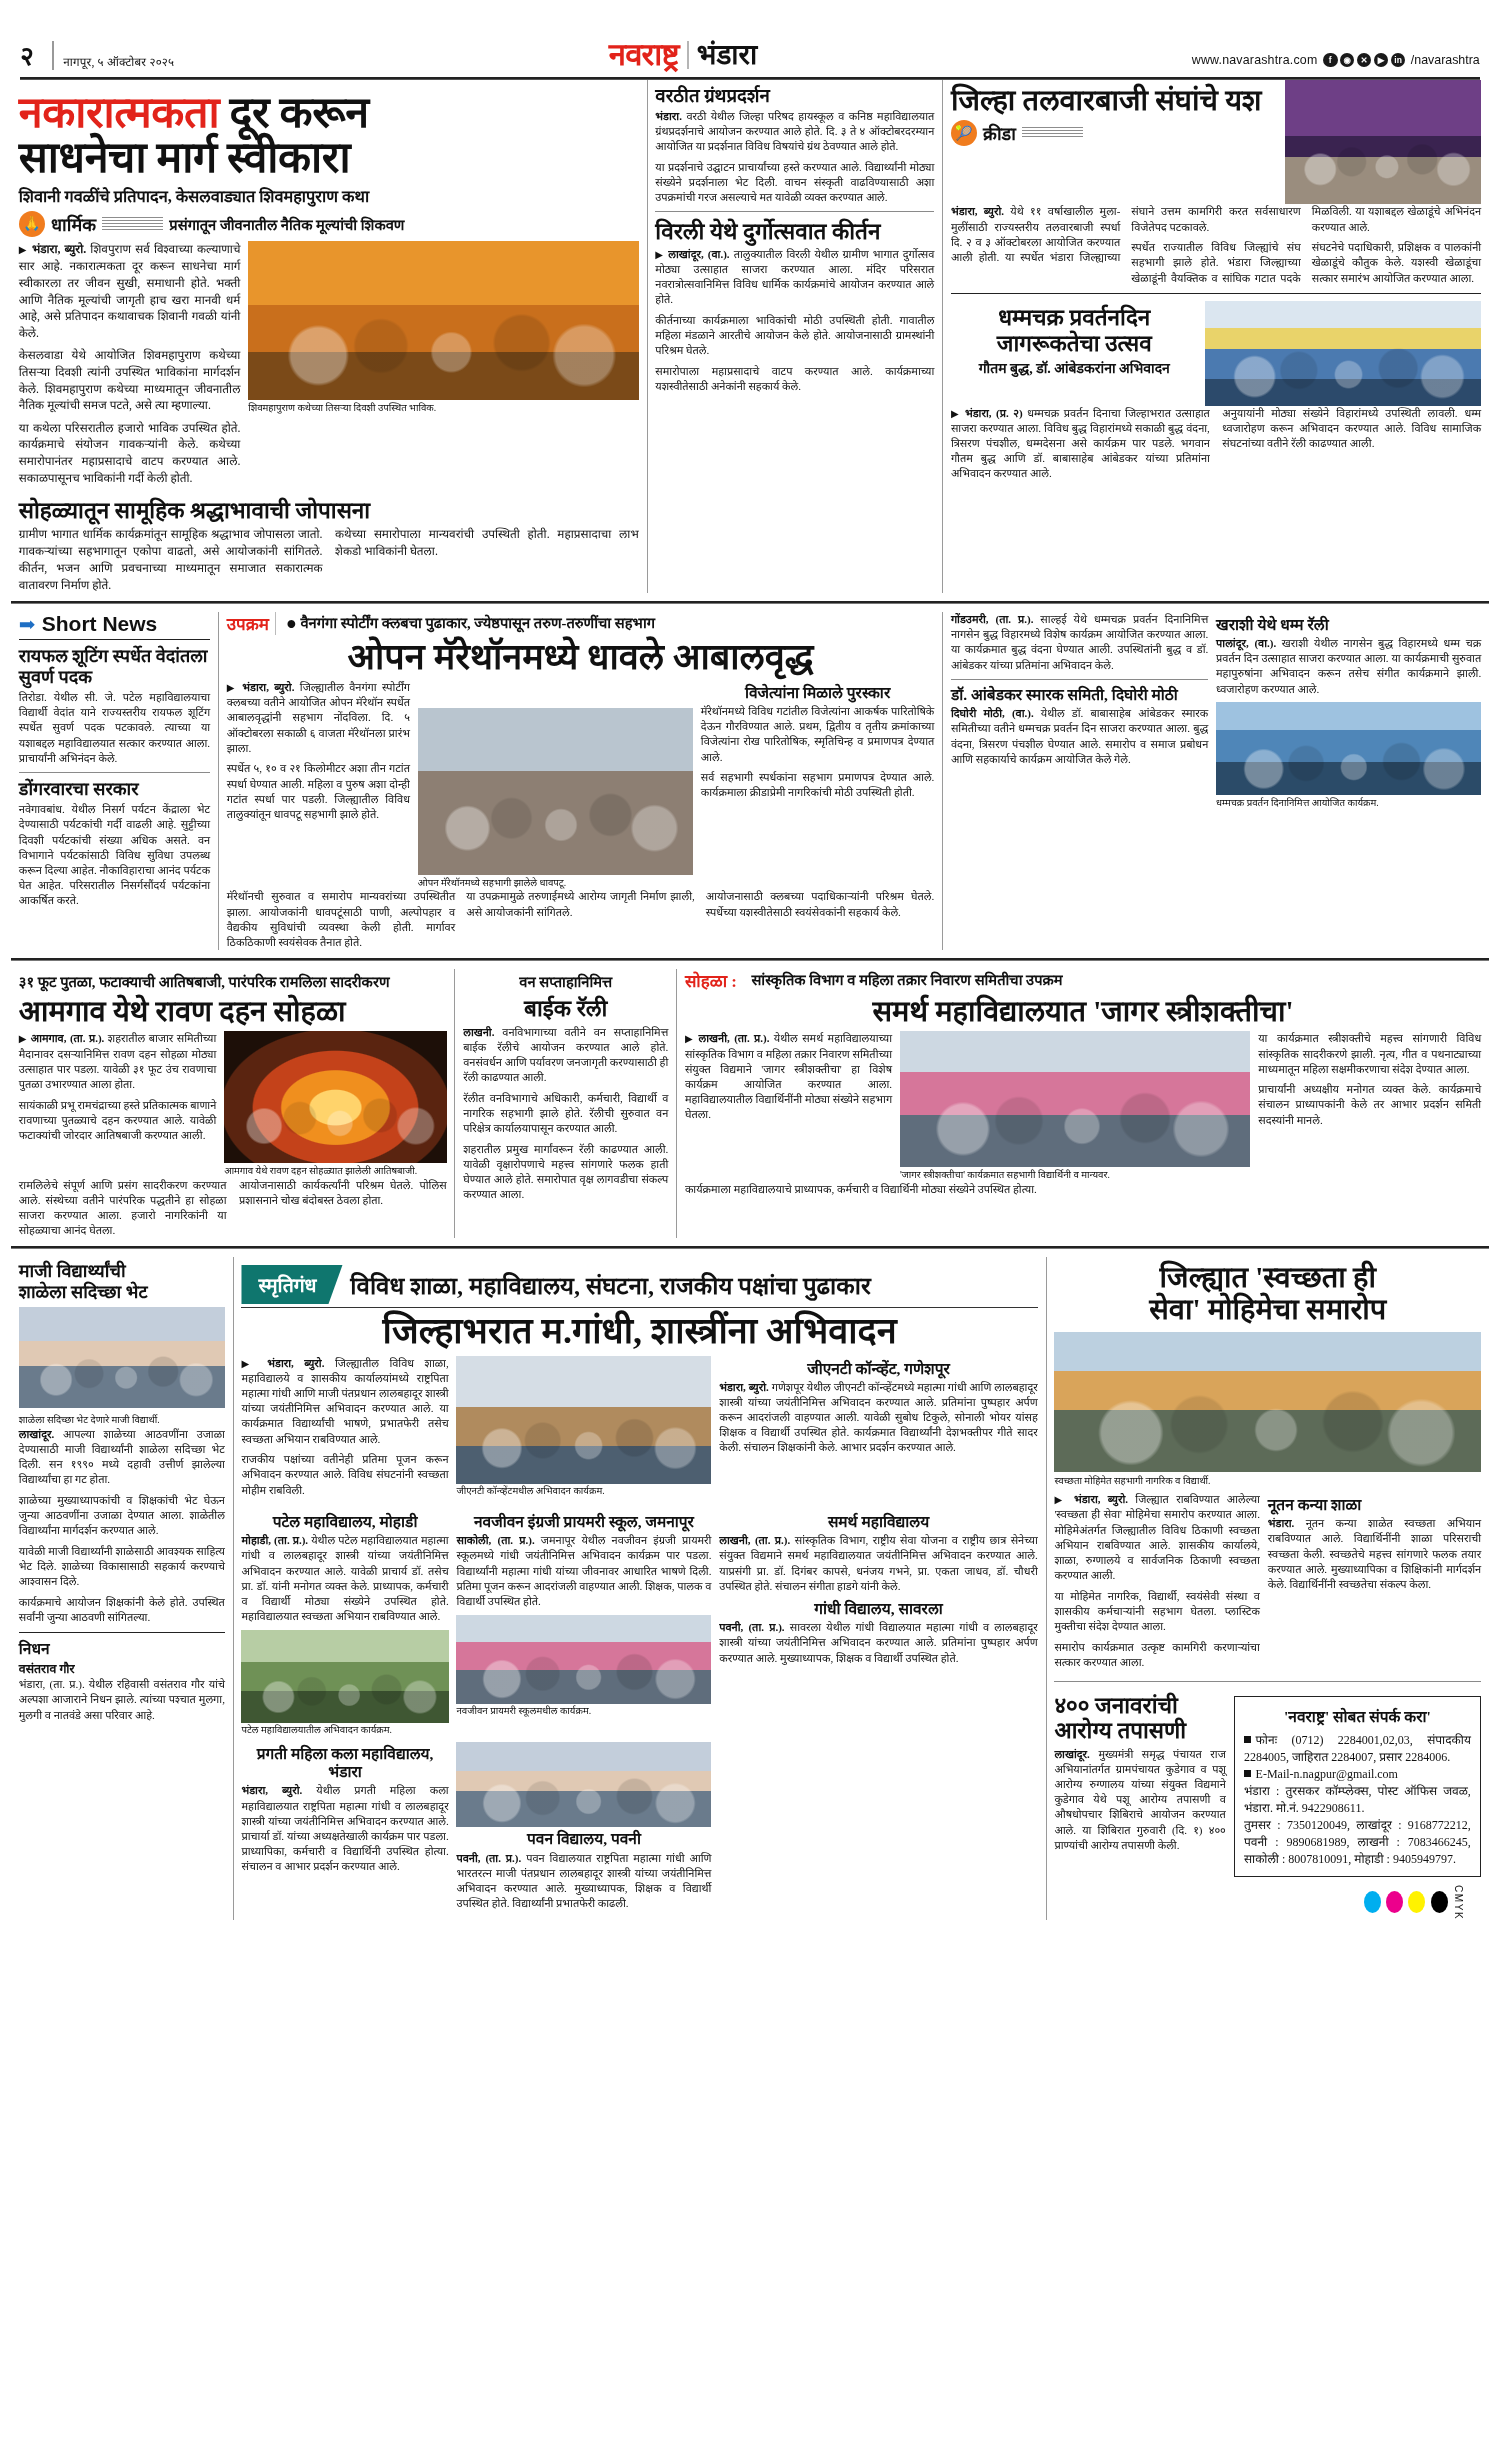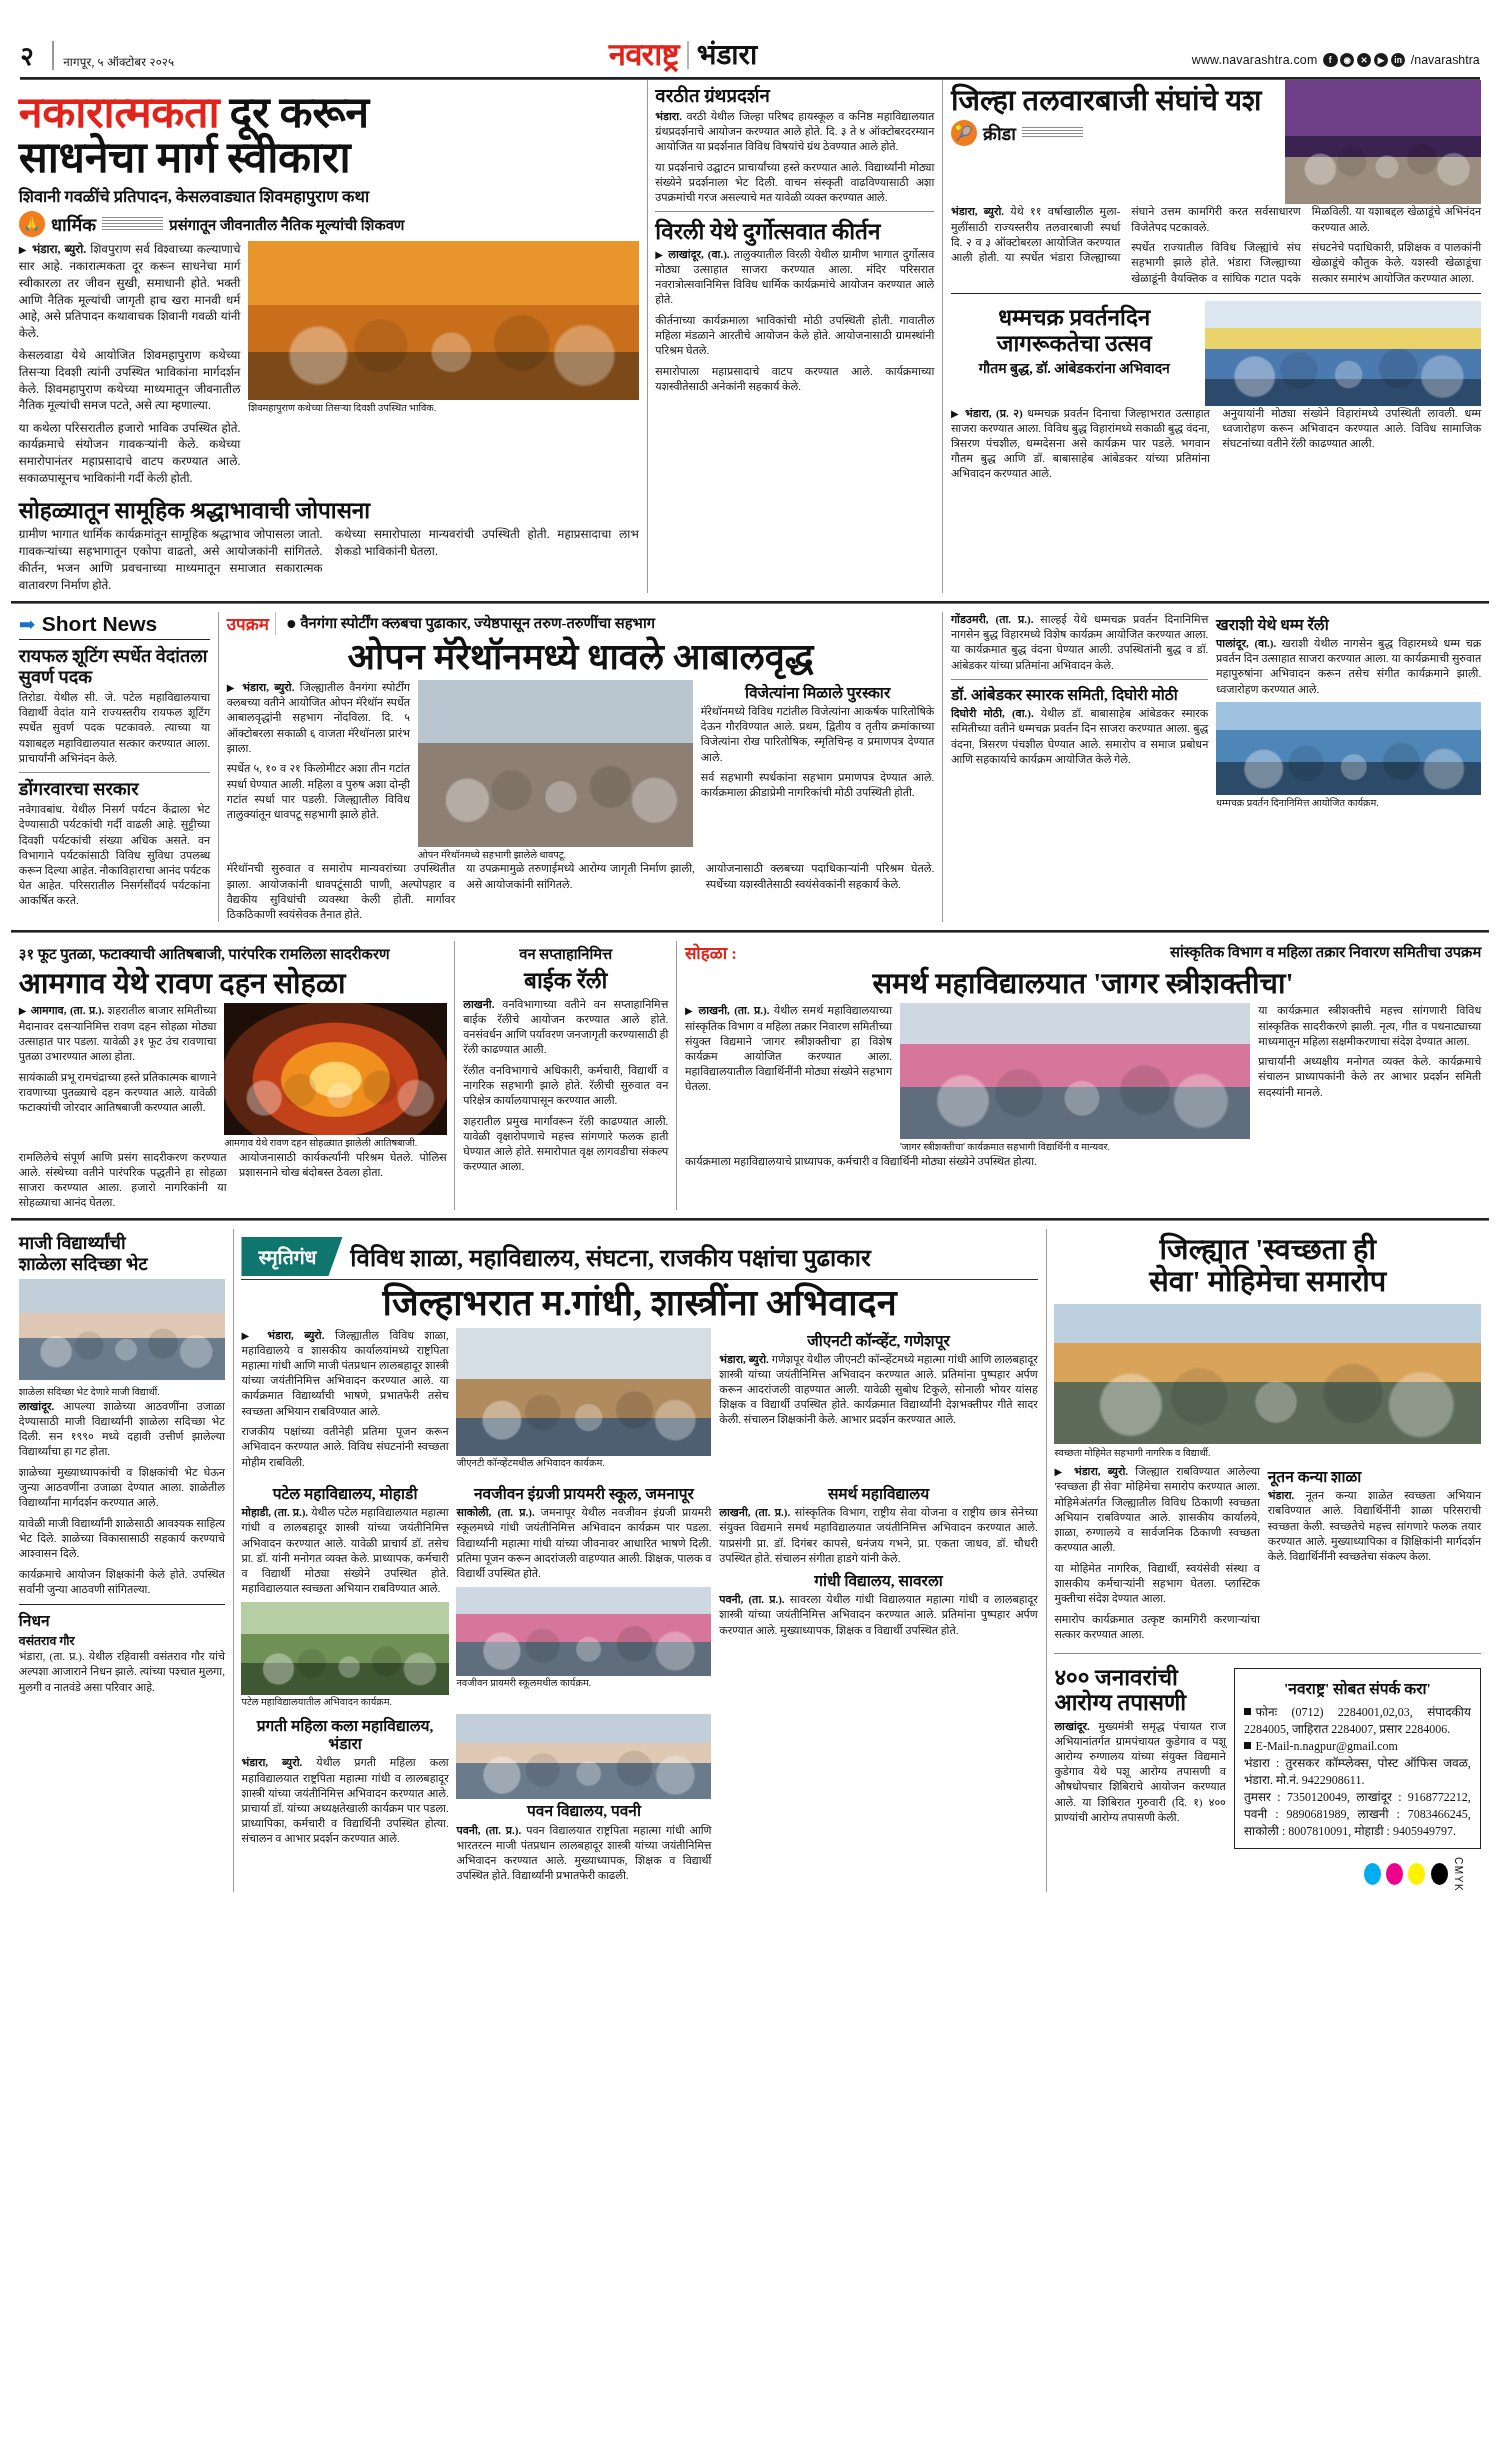--- a/index.html
+++ b/index.html
@@ -336,21 +336,21 @@
 
       <div class="row">
         <div style="flex:0 0 27%;padding-right:7.8px;">
           <p class="body small">
             <span class="marker">▶</span>
             <span class="dateline">भंडारा, ब्युरो.</span>
             <span>जिल्ह्यातील वैनगंगा स्पोर्टींग क्लबच्या वतीने आयोजित ओपन मॅरेथॉन स्पर्धेत आबालवृद्धांनी सहभाग नोंदविला. दि. ५ ऑक्टोबरला सकाळी ६ वाजता मॅरेथॉनला प्रारंभ झाला.</span>
           </p>
           <p class="body small">स्पर्धेत ५, १० व २१ किलोमीटर अशा तीन गटांत स्पर्धा घेण्यात आली. महिला व पुरुष अशा दोन्ही गटांत स्पर्धा पार पडली. जिल्ह्यातील विविध तालुक्यांतून धावपटू सहभागी झाले होते.</p>
         </div>
-        <div style="flex:0 0 40%;padding-right:7.8px;">
+        <div style="flex:0 0 40%;padding-right:7.8px;margin-top:28px;">
           <div class="ph ph-crowd" style="height:167px;"></div>
           <div class="caption">ओपन मॅरेथॉनमध्ये सहभागी झालेले धावपटू.</div>
         </div>
         <div style="flex:1;">
           <h3 class="hd-xs" style="text-align:center;">विजेत्यांना मिळाले पुरस्कार</h3>
           <p class="body small">मॅरेथॉनमध्ये विविध गटांतील विजेत्यांना आकर्षक पारितोषिके देऊन गौरविण्यात आले. प्रथम, द्वितीय व तृतीय क्रमांकाच्या विजेत्यांना रोख पारितोषिक, स्मृतिचिन्ह व प्रमाणपत्र देण्यात आले.</p>
           <p class="body small">सर्व सहभागी स्पर्धकांना सहभाग प्रमाणपत्र देण्यात आले. कार्यक्रमाला क्रीडाप्रेमी नागरिकांची मोठी उपस्थिती होती.</p>
         </div>
       </div>
 
@@ -420,21 +420,21 @@
       <h2 class="hd-md" style="text-align:center;">बाईक रॅली</h2>
       <p class="body small">
         <span class="dateline">लाखनी.</span>
         <span>वनविभागाच्या वतीने वन सप्ताहानिमित्त बाईक रॅलीचे आयोजन करण्यात आले होते. वनसंवर्धन आणि पर्यावरण जनजागृती करण्यासाठी ही रॅली काढण्यात आली.</span>
       </p>
       <p class="body small">रॅलीत वनविभागाचे अधिकारी, कर्मचारी, विद्यार्थी व नागरिक सहभागी झाले होते. रॅलीची सुरुवात वन परिक्षेत्र कार्यालयापासून करण्यात आली.</p>
       <p class="body small">शहरातील प्रमुख मार्गांवरून रॅली काढण्यात आली. यावेळी वृक्षारोपणाचे महत्त्व सांगणारे फलक हाती घेण्यात आले होते. समारोपात वृक्ष लागवडीचा संकल्प करण्यात आला.</p>
     </div>
 
     <div class="col vline" style="flex:0 0 55%;">
-      <div style="display:flex;align-items:center;gap:8px;justify-content:space-between;">
+      <div style="display:flex;align-items:center;gap:2px;">
         <span class="tag-red" style="border:0;">सोहळा :</span>
         <span class="kicker" style="margin:0;">सांस्कृतिक विभाग व महिला तक्रार निवारण समितीचा उपक्रम</span>
       </div>
       <h2 class="hd-lg" style="text-align:center;">समर्थ महाविद्यालयात 'जागर स्त्रीशक्तीचा'</h2>
       <div class="row">
         <div style="flex:0 0 27%;padding-right:7.8px;">
           <p class="body small">
             <span class="marker">▶</span>
             <span class="dateline">लाखनी, (ता. प्र.).</span>
             <span>येथील समर्थ महाविद्यालयाच्या सांस्कृतिक विभाग व महिला तक्रार निवारण समितीच्या संयुक्त विद्यमाने 'जागर स्त्रीशक्तीचा' हा विशेष कार्यक्रम आयोजित करण्यात आला. महाविद्यालयातील विद्यार्थिनींनी मोठ्या संख्येने सहभाग घेतला.</span>

